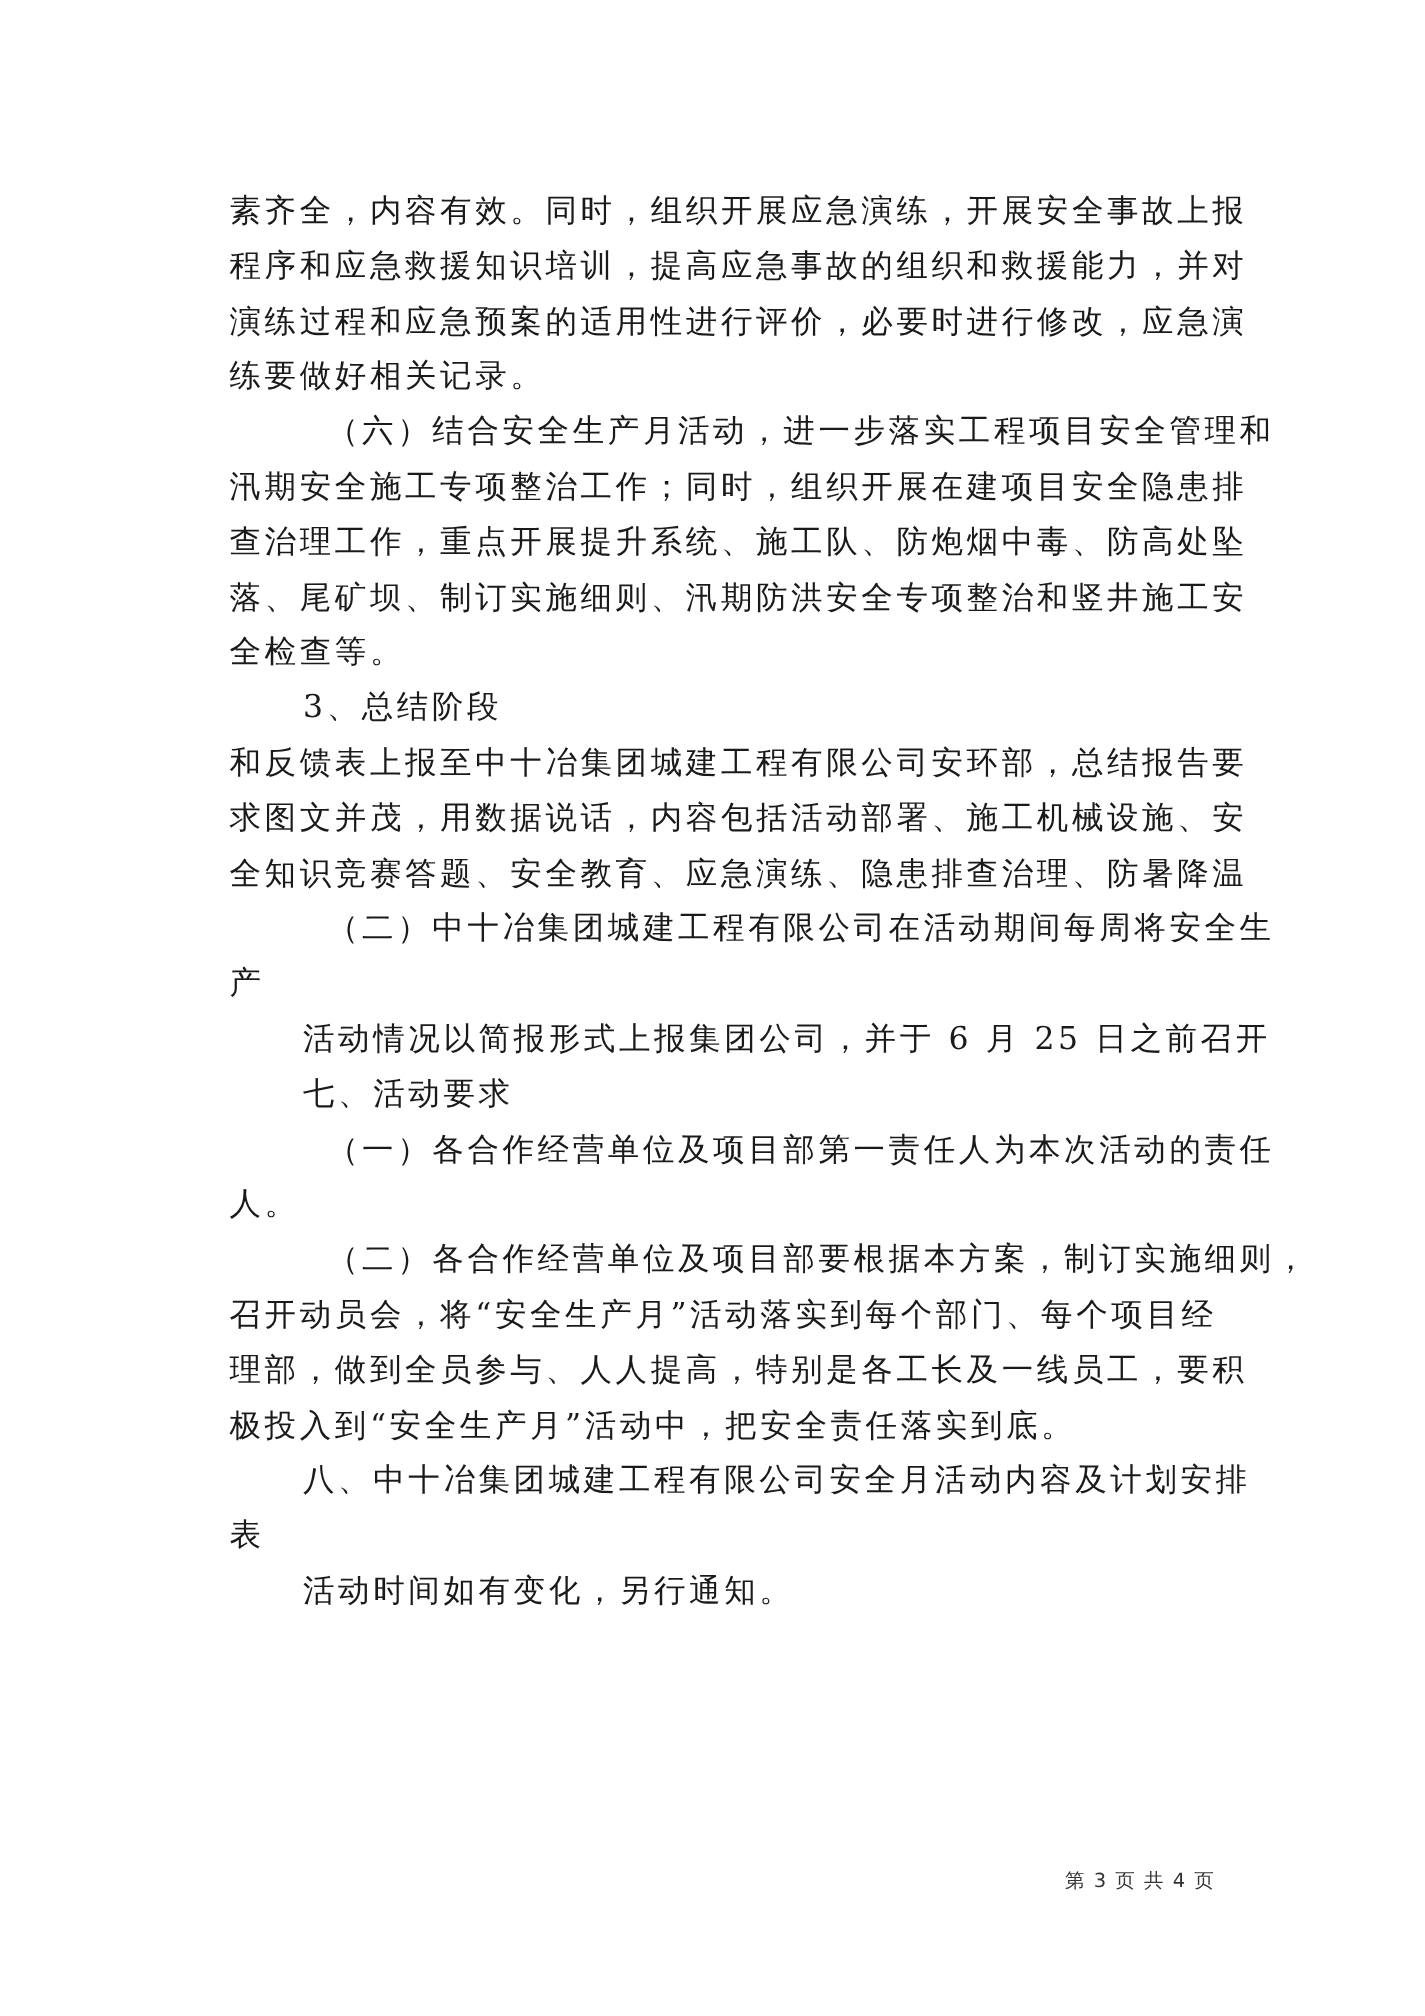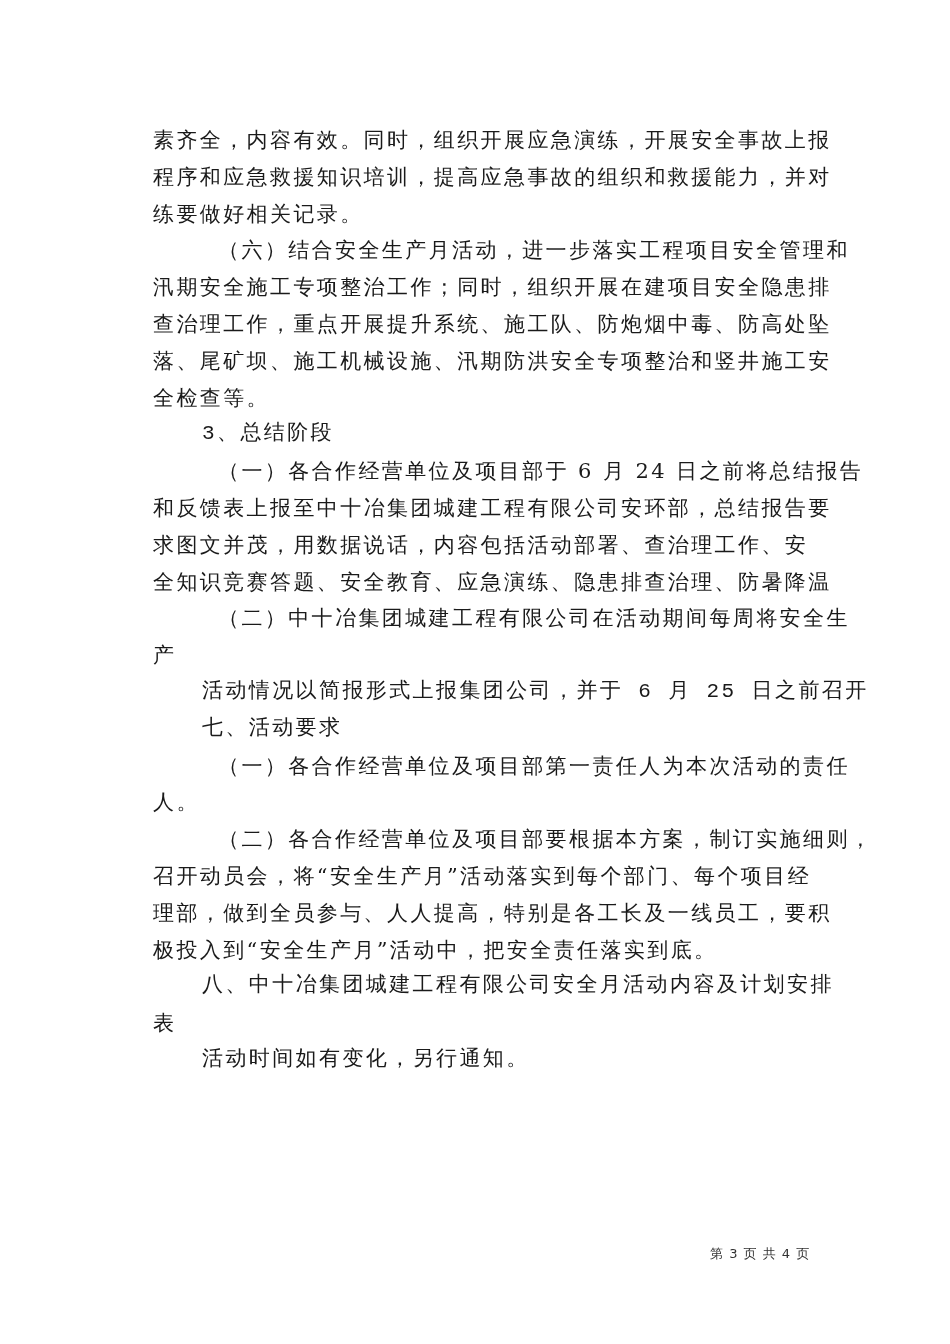--- a/index.html
+++ b/index.html
@@ -9,45 +9,45 @@
     background: #ffffff;
     margin-left: 10px;
   }
   .body-text {
     position: absolute; left: 143px; top: 122px; width: 664px;
     font-family: "DejaVu Serif", "Liberation Serif", serif;
     font-size: 21px; line-height: 36.8px; color: #1a1a1a;
     letter-spacing: 2.4px;
   }
   .line { white-space: nowrap; height: 36.8px; }
-  .indent1 { padding-left: 49px; font-family: Liberation Mono, monospace; }
+  .indent1 { padding-left: 49px; }
   .indent2 { padding-left: 65px; }
   .footer {
     position: absolute; left: 700px; top: 1245px; width: 120px;
     font-family: "DejaVu Sans", "Liberation Sans", sans-serif;
     font-size: 13px; color: #333333; letter-spacing: 1px;
   }
 </style>
 </head>
 <body>
 
 <div class="page">
   <div class="body-text" id="body-text">
       <div class="line">素齐全，内容有效。同时，组织开展应急演练，开展安全事故上报</div>
       <div class="line">程序和应急救援知识培训，提高应急事故的组织和救援能力，并对</div>
+      <div class="line">演练过程和应急预案的适用性进行评价，必要时进行修改，应急演</div>
       <div class="line">练要做好相关记录。</div>
       <div class="line indent2">（六）结合安全生产月活动，进一步落实工程项目安全管理和</div>
       <div class="line">汛期安全施工专项整治工作；同时，组织开展在建项目安全隐患排</div>
       <div class="line">查治理工作，重点开展提升系统、施工队、防炮烟中毒、防高处坠</div>
-      <div class="line">落、尾矿坝、施工机械设施、汛期防洪安全专项整治和竖井施工安</div>
+      <div class="line">落、尾矿坝、制订实施细则、汛期防洪安全专项整治和竖井施工安</div>
       <div class="line">全检查等。</div>
       <div class="line indent1">3、总结阶段</div>
-      <div class="line indent2">（一）各合作经营单位及项目部于 6 月 24 日之前将总结报告</div>
       <div class="line">和反馈表上报至中十冶集团城建工程有限公司安环部，总结报告要</div>
-      <div class="line">求图文并茂，用数据说话，内容包括活动部署、查治理工作、安</div>
+      <div class="line">求图文并茂，用数据说话，内容包括活动部署、施工机械设施、安</div>
       <div class="line">全知识竞赛答题、安全教育、应急演练、隐患排查治理、防暑降温</div>
       <div class="line indent2">（二）中十冶集团城建工程有限公司在活动期间每周将安全生</div>
       <div class="line">产</div>
       <div class="line indent1">活动情况以简报形式上报集团公司，并于 6 月 25 日之前召开</div>
       <div class="line indent1">七、活动要求</div>
       <div class="line indent2">（一）各合作经营单位及项目部第一责任人为本次活动的责任</div>
       <div class="line">人。</div>
       <div class="line indent2">（二）各合作经营单位及项目部要根据本方案，制订实施细则，</div>
       <div class="line">召开动员会，将“安全生产月”活动落实到每个部门、每个项目经</div>
       <div class="line">理部，做到全员参与、人人提高，特别是各工长及一线员工，要积</div>

